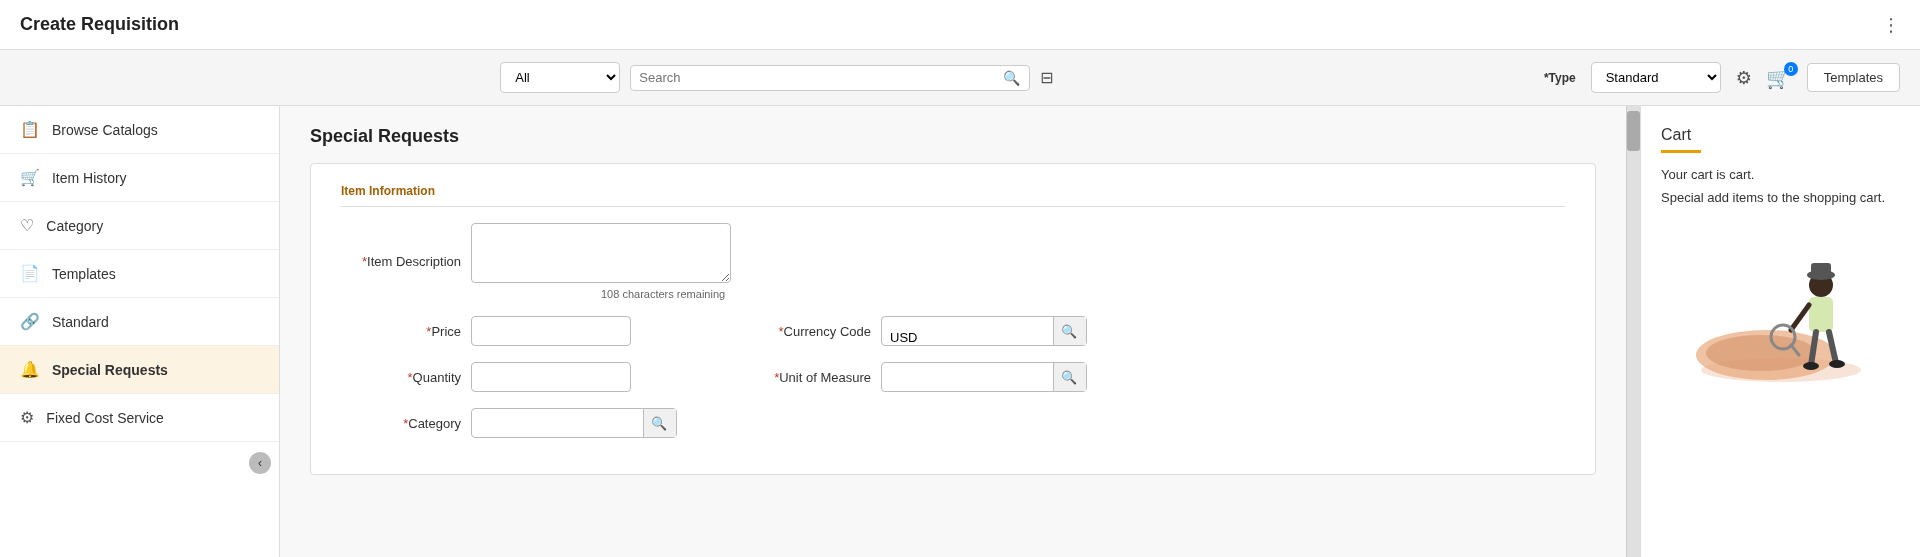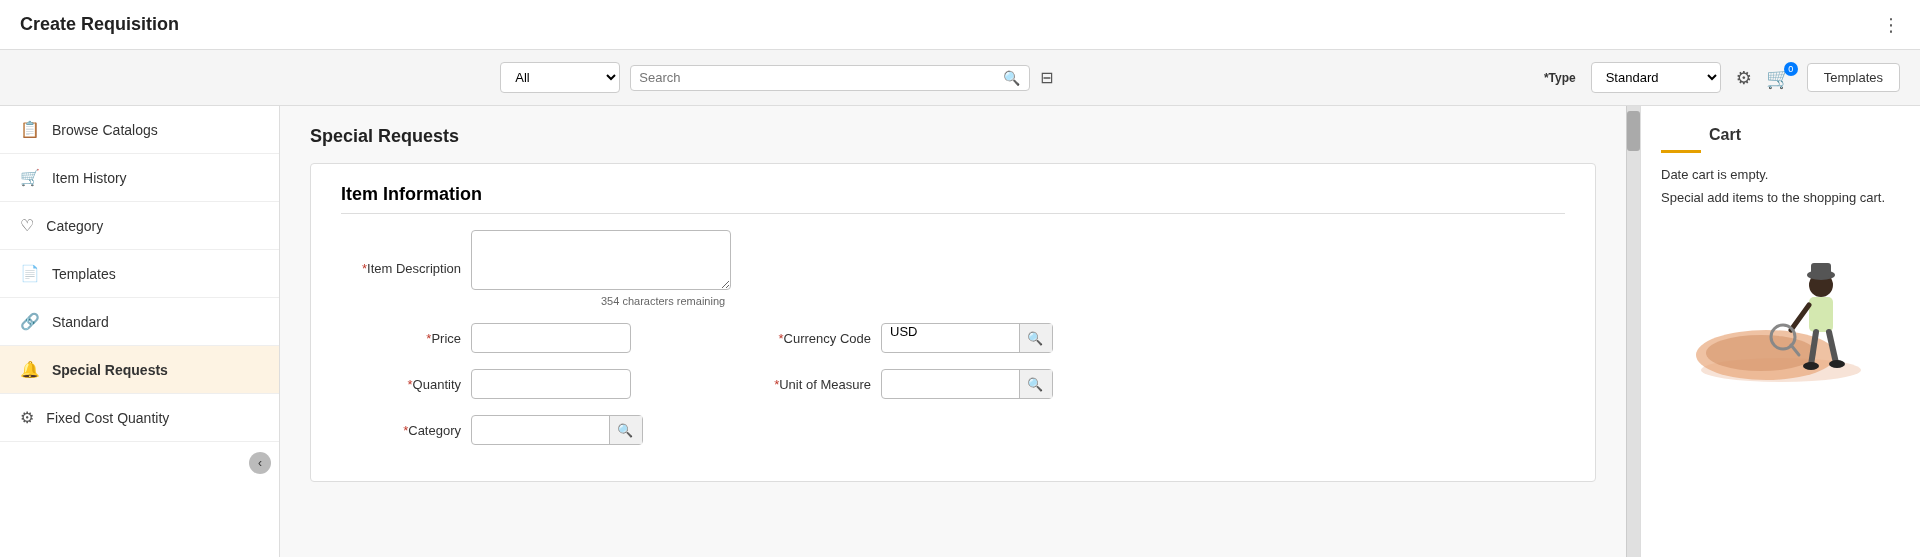--- a/index.html
+++ b/index.html
@@ -183,24 +183,23 @@
     
     .cart-panel {
       width: 280px;
       background: #fff;
       border-left: 1px solid #ddd;
       padding: 20px;
       flex-shrink: 0;
     }
     .cart-title {
       font-size: 16px;
-      font-weight: bold;
+      font-weight: normal;
       color: #333;
       margin-bottom: 6px;
-      margin-left: 48px;
     }
     .cart-underline {
       width: 40px;
       height: 3px;
       background: #e5a000;
       margin-bottom: 14px;
     }
     .cart-empty-text {
       font-size: 13px;
       color: #333;
@@ -219,23 +218,23 @@
       margin-bottom: 16px;
       color: #222;
     }
     .form-section {
       background: #fff;
       border: 1px solid #ddd;
       border-radius: 4px;
       padding: 20px 30px;
     }
     .section-title {
-      font-size: 18px;
+      font-size: 12px;
       font-weight: bold;
-      color: #000000;
+      color: #a16207;
       margin-bottom: 16px;
       padding-bottom: 8px;
       border-bottom: 1px solid #ddd;
     }
     .form-row {
       display: flex;
       align-items: flex-start;
       gap: 40px;
       margin-bottom: 16px;
       flex-wrap: wrap;
@@ -271,26 +270,26 @@
     .form-input {
       border: 1px solid #bbb;
       border-radius: 4px;
       padding: 6px 8px;
       font-size: 13px;
       width: 160px;
       height: 30px;
     }
     .form-input-with-icon {
       display: flex;
-      align-items: flex-start;
+      align-items: flex-end;
       border: 1px solid #bbb;
       border-radius: 4px;
       background: #fff;
       height: 30px;
-      width: 172px;
+      width: 206px;
     }
     .form-input-with-icon input {
       border: none;
       outline: none;
       font-size: 13px;
       padding: 0 8px;
       width: 100%;
       background: transparent;
     }
     .form-input-with-icon .icon-btn {
@@ -405,21 +404,21 @@
     <div class="sidebar-item">
       <span class="sidebar-item-icon">🔗</span>
       <span>Standard</span>
     </div>
     <div class="sidebar-item active">
       <span class="sidebar-item-icon">🔔</span>
       <span>Special Requests</span>
     </div>
     <div class="sidebar-item">
       <span class="sidebar-item-icon">⚙</span>
-      <span>Fixed Cost Quantity</span>
+      <span>Fixed Cost Service</span>
     </div>
 
     <div style="display:flex; justify-content:flex-end; padding: 10px 8px;">
       <div style="background:#bbb;border-radius:50%;width:22px;height:22px;display:flex;align-items:center;justify-content:center;cursor:pointer;font-size:12px;">‹</div>
     </div>
   </div>
 
   <div style="display:flex; flex:1; overflow:hidden;">
     <div class="content-area">
       <div class="page-heading">Special Requests</div>
@@ -427,21 +426,21 @@
       <div class="form-section">
         <div class="section-title">Item Information</div>
 
         <div class="form-row">
           <div class="form-group">
             <span class="form-label">
               <span style="color:#c0392b">*</span><span>Item Description</span>
             </span>
             <div>
               <textarea class="form-textarea" style=""></textarea>
-              <div class="char-count">354 characters remaining</div>
+              <div class="char-count">108 characters remaining</div>
             </div>
           </div>
         </div>
 
         <div class="form-row">
           <div class="form-group">
             <span class="form-label">
               <span style="color:#c0392b">*</span><span>Price</span>
             </span>
             <input type="text" class="form-input" style="">
@@ -492,21 +491,21 @@
     </div>
 
     <div class="scrollbar-area">
       <div class="scrollbar-thumb"></div>
     </div>
   </div>
 
   <div class="cart-panel">
     <div class="cart-title">Cart</div>
     <div class="cart-underline"></div>
-    <p class="cart-empty-text">Date cart is empty.</p>
+    <p class="cart-empty-text">Your cart is cart.</p>
     <p class="cart-empty-text">Special add items to the shopping cart.</p>
     <div class="cart-image">
 
       <svg class="cart-illustration" viewBox="0 0 200 160" xmlns="http://www.w3.org/2000/svg">
 
         <ellipse cx="100" cy="145" rx="80" ry="12" fill="#f0c8b0" opacity="0.5"></ellipse>
 
         <ellipse cx="85" cy="130" rx="70" ry="25" fill="#e8a87c" opacity="0.7"></ellipse>
         <ellipse cx="80" cy="128" rx="55" ry="18" fill="#d4956a" opacity="0.6"></ellipse>
 

